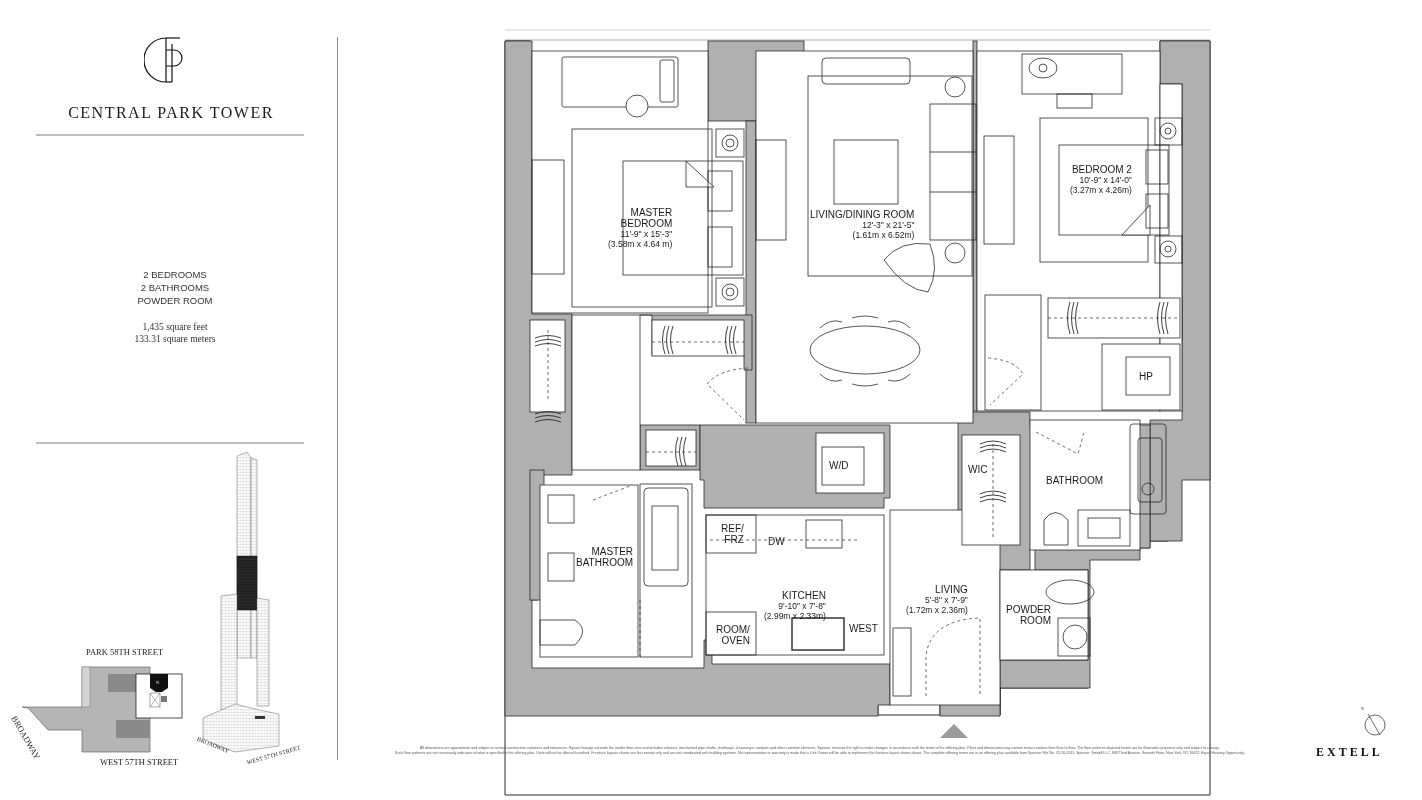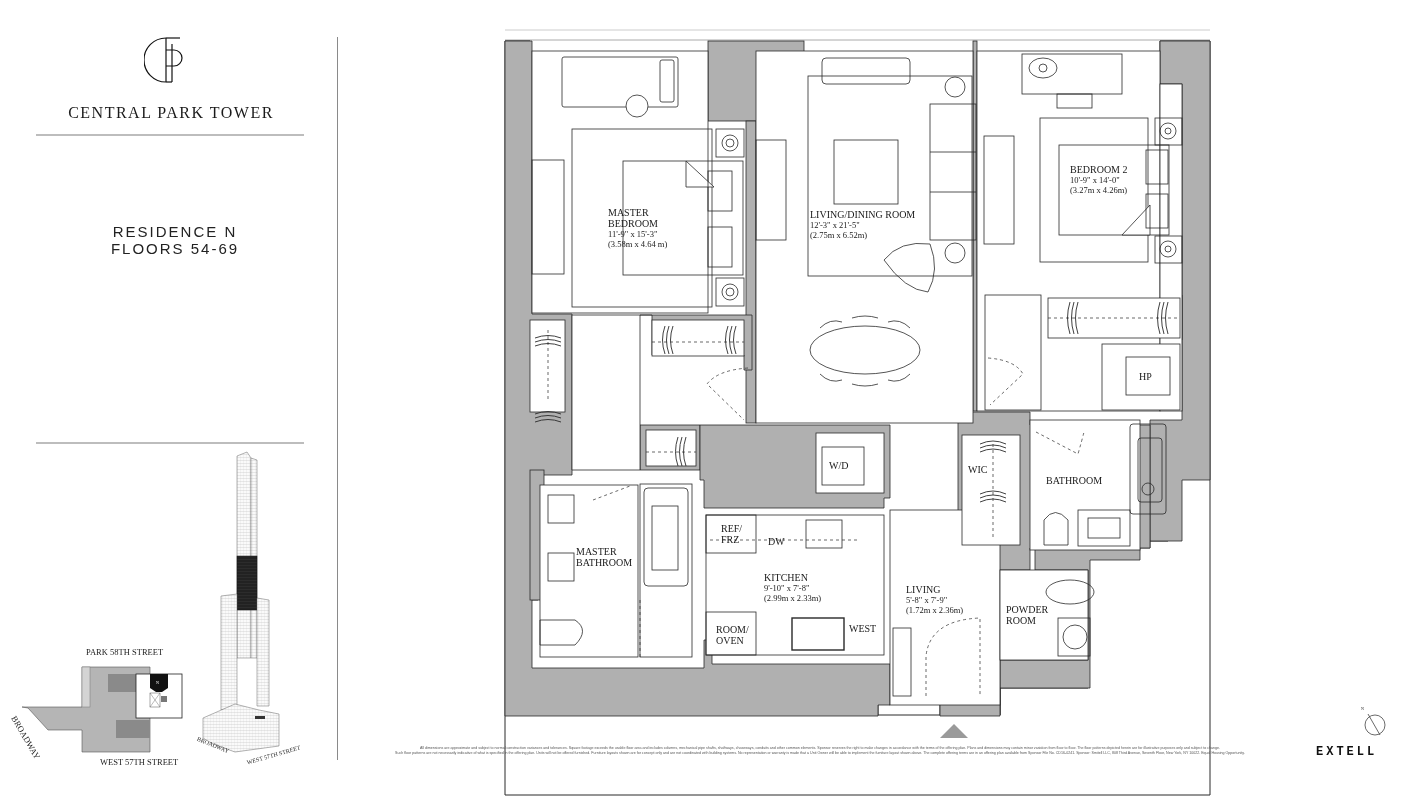--- a/index.html
+++ b/index.html
@@ -6,44 +6,49 @@
   body { width:1422px; height:800px; position:relative; overflow:hidden; font-family:"Liberation Serif", serif; color:#1a1a1a; }
   .abs { position:absolute; }
   .left-panel { position:absolute; left:0; top:0; width:340px; height:668px; }
   .brand-name { position:absolute; left:36px; width:270px; top:104px; text-align:center; font-size:16px; letter-spacing:1.5px; }
   .hr { position:absolute; left:36px; width:268px; height:2px; background:#bdbdbd; }
   .res-title { position:absolute; left:60px; width:230px; text-align:center; font-family:"Liberation Sans", sans-serif; font-size:15px; letter-spacing:2px; line-height:17px; top:223px; color:#222; }
   .res-sub { position:absolute; left:60px; width:230px; text-align:center; font-family:"Liberation Sans", sans-serif; font-size:9.5px; line-height:13px; top:268px; color:#333; }
   .res-area { position:absolute; left:60px; width:230px; text-align:center; font-size:9.5px; line-height:12px; top:321px; color:#333; }
   .vdivider { position:absolute; left:337px; top:37px; width:1px; height:723px; background:#8a8a8a; }
   .street { position:absolute; font-size:8.5px; color:#222; white-space:nowrap; }
-  .room-label { position:absolute; text-align:left; font-family:Liberation Serif, serif; font-size:10px; line-height:11px; color:#1a1a1a; white-space:nowrap; }
+  .room-label { position:absolute; text-align:right; font-family:Liberation Sans, sans-serif; font-size:10px; line-height:11px; color:#1a1a1a; white-space:nowrap; }
   .room-dim { font-size:8.5px; line-height:10px; }
   .disclaimer { position:absolute; left:345px; top:746px; width:950px; font-family:"Liberation Sans", sans-serif; font-size:3.6px; line-height:5px; color:#555; text-align:center; }
-  .extell { position:absolute; left:1316px; top:745px; font-family:Liberation Mono, monospace; font-weight:bold; font-size:12px; letter-spacing:3px; color:#111; }
+  .extell { position:absolute; left:1316px; top:745px; font-family:Liberation Serif, serif; font-weight:bold; font-size:12px; letter-spacing:3px; color:#111; }
   svg text { font-family:"Liberation Serif", serif; }
 </style>
 </head>
 <body>
 
 <div class="left-panel">
   <svg class="abs" style="left:144px;top:36px" width="54" height="54" viewBox="0 0 54 54">
     <path d="M22 2 A 20 20 0 0 0 22 46" fill="none" stroke="#111" stroke-width="1.2"></path>
     <path d="M22 2 L 36 2" fill="none" stroke="#111" stroke-width="1.2"></path>
     <line x1="22" y1="2" x2="22" y2="46" stroke="#111" stroke-width="1.2"></line>
     <line x1="28" y1="8" x2="28" y2="46" stroke="#111" stroke-width="1.2"></line>
     <line x1="22" y1="46" x2="28" y2="46" stroke="#111" stroke-width="1.2"></line>
     <path d="M22 14 L 30 14 A 8 8 0 0 1 30 30 L 22 30" fill="none" stroke="#111" stroke-width="1.2"></path>
   </svg>
   <div class="brand-name">CENTRAL PARK TOWER</div>
   <div class="hr" style="top:134px"></div>
 
-  <div class="res-title">
-    <div>RESIDENCE N</div>
-    <div>FLOORS 54-69</div>
+  <div class="res-sub">
+    <div>2 BEDROOMS</div>
+    <div>2 BATHROOMS</div>
+    <div>POWDER ROOM</div>
+  </div>
+  <div class="res-area">
+    <div>1,435 square feet</div>
+    <div>133.31 square meters</div>
   </div>
 
   <div class="hr" style="top:442px"></div>
 
   <svg class="abs" style="left:20px;top:660px" width="180" height="100" viewBox="0 0 180 100">
     <polygon points="62,7 130,7 130,92 62,92 62,70 28,70 8,48 2,47 62,47" fill="#b5b5b5" stroke="#555" stroke-width="0.6"></polygon>
     <rect x="62" y="7" width="8" height="40" fill="#d4d4d4" stroke="#777" stroke-width="0.5"></rect>
     <rect x="88" y="14" width="30" height="18" fill="#8a8a8a"></rect>
     <rect x="96" y="60" width="34" height="18" fill="#8a8a8a"></rect>
     <rect x="116" y="14" width="46" height="44" fill="#fff" stroke="#222" stroke-width="0.8"></rect>
@@ -276,28 +281,28 @@
 
 <div class="room-label" style="left:608px;top:207px">
   <div>MASTER</div>
   <div>BEDROOM</div>
   <div class="room-dim">11'-9" x 15'-3"</div>
   <div class="room-dim">(3.58m x 4.64 m)</div>
 </div>
 <div class="room-label" style="left:810px;top:209px">
   <div>LIVING/DINING ROOM</div>
   <div class="room-dim">12'-3" x 21'-5"</div>
-  <div class="room-dim">(2.75m x 6.52m)</div>
+  <div class="room-dim">(1.61m x 6.52m)</div>
 </div>
 <div class="room-label" style="left:1070px;top:164px">
   <div>BEDROOM 2</div>
   <div class="room-dim">10'-9" x 14'-0"</div>
   <div class="room-dim">(3.27m x 4.26m)</div>
 </div>
-<div class="room-label" style="left:764px;top:572px">
+<div class="room-label" style="left:764px;top:590px">
   <div>KITCHEN</div>
   <div class="room-dim">9'-10" x 7'-8"</div>
   <div class="room-dim">(2.99m x 2.33m)</div>
 </div>
 <div class="room-label" style="left:906px;top:584px">
   <div>LIVING</div>
   <div class="room-dim">5'-8" x 7'-9"</div>
   <div class="room-dim">(1.72m x 2.36m)</div>
 </div>
 <div class="room-label" style="left:576px;top:546px">

